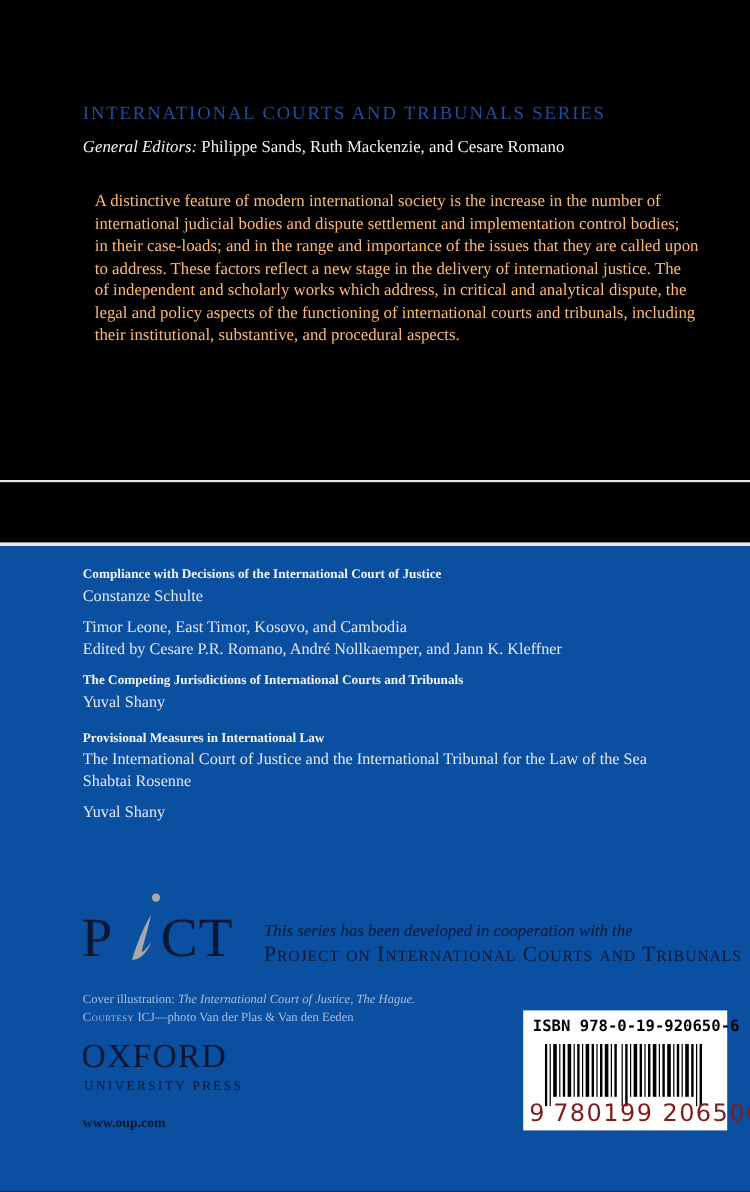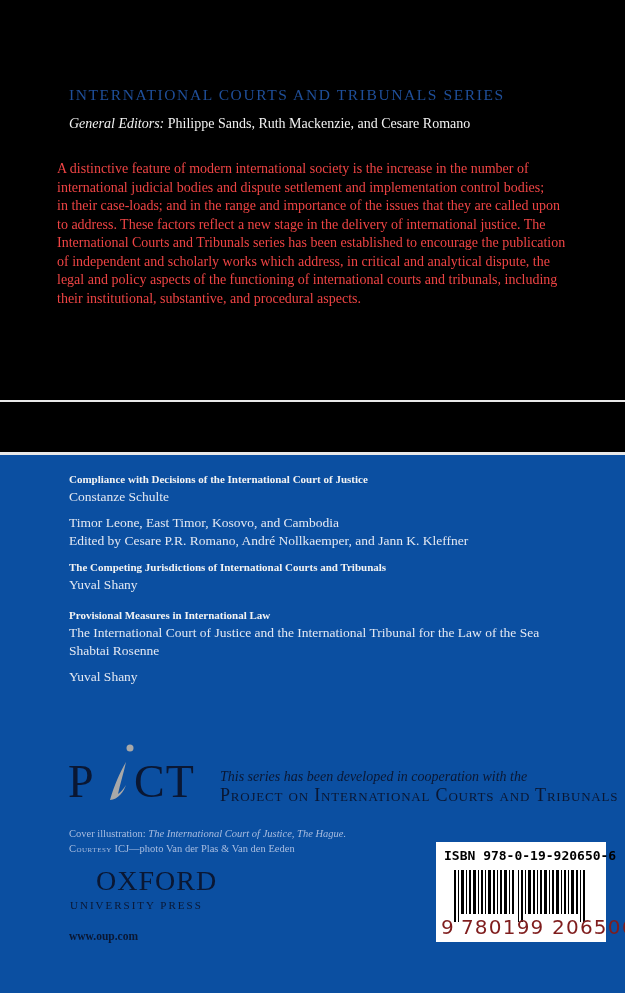--- a/index.html
+++ b/index.html
@@ -12,22 +12,22 @@
   }
   .series-title {
     position: absolute; left: 69px; top: 86px; font-size: 15.5px; letter-spacing: 1.6px;
     color: #1f4f9a; white-space: nowrap;
   }
   .editors {
     position: absolute; left: 69px; top: 116px; font-size: 14px; color: #f2f2f2; white-space: nowrap;
   }
   .editors i { font-style: italic; }
   .desc {
-    position: absolute; left: 57px; top: 160px; width: 545px; font-size: 14px; line-height: 18.5px;
-    color: #ef4444;
+    position: absolute; left: 79px; top: 160px; width: 545px; font-size: 14px; line-height: 18.5px;
+    color: #fdba74;
   }
   .desc p { margin: 0; white-space: nowrap; }
   .rule-top { position: absolute; left: 0; top: 400px; width: 625px; height: 2px; background: #e8e8e8; }
   .band { position: absolute; left: 0; top: 402px; width: 625px; height: 50px; background: #000; }
   .also {
     position: absolute; left: 70px; top: 424px; font-size: 11px; letter-spacing: 1.4px; color: #efefef;
     white-space: nowrap;
   }
   .rule-bottom { position: absolute; left: 0; top: 452px; width: 625px; height: 3px; background: #e8e8e8; }
   .blue {
@@ -51,21 +51,21 @@
     position: absolute; left: 220px; top: 768px; color: #0a1733; white-space: nowrap;
   }
   .pict-text .l1 { font-style: italic; font-size: 14px; line-height: 18px; }
   .pict-text .l2 { font-variant: small-caps; font-size: 18px; line-height: 18px; letter-spacing: 0.8px; }
   .credits {
     position: absolute; left: 69px; top: 826px; font-size: 10.5px; line-height: 15px; color: #a9bde0; white-space: nowrap;
   }
   .credits i { font-style: italic; }
   .credits .sc { font-variant: small-caps; letter-spacing: 0.5px; }
   .oxford {
-    position: absolute; left: 68px; top: 866px; font-size: 28px; letter-spacing: 1px; color: #0a1733; line-height: 30px; margin-left: 28px;
+    position: absolute; left: 68px; top: 866px; font-size: 28px; letter-spacing: 1px; color: #0a1733; line-height: 30px;
   }
   .oup {
     position: absolute; left: 70px; top: 899px; font-size: 11px; letter-spacing: 2px; color: #0a1733;
   }
   .www {
     position: absolute; left: 69px; top: 930px; font-size: 11.5px; font-weight: bold; color: #0a1733;
   }
   .barcode {
     position: absolute; left: 436px; top: 842px; width: 170px; height: 100px; background: #fff;
   }
@@ -84,21 +84,20 @@
 <body>
 
 <div class="top">
   <div class="series-title">INTERNATIONAL COURTS AND TRIBUNALS SERIES</div>
   <div class="editors"><i>General Editors:</i><span> Philippe Sands, Ruth Mackenzie, and Cesare Romano</span></div>
   <div class="desc">
     <p>A distinctive feature of modern international society is the increase in the number of</p>
     <p>international judicial bodies and dispute settlement and implementation control bodies;</p>
     <p>in their case-loads; and in the range and importance of the issues that they are called upon</p>
     <p>to address. These factors reflect a new stage in the delivery of international justice. The</p>
-    <p>International Courts and Tribunals series has been established to encourage the publication</p>
     <p>of independent and scholarly works which address, in critical and analytical dispute, the</p>
     <p>legal and policy aspects of the functioning of international courts and tribunals, including</p>
     <p>their institutional, substantive, and procedural aspects.</p>
   </div>
 </div>
 
 <div class="rule-top"></div>
 <div class="band">
   <div class="also">ALSO AVAILABLE IN THE SERIES</div>
 </div>

